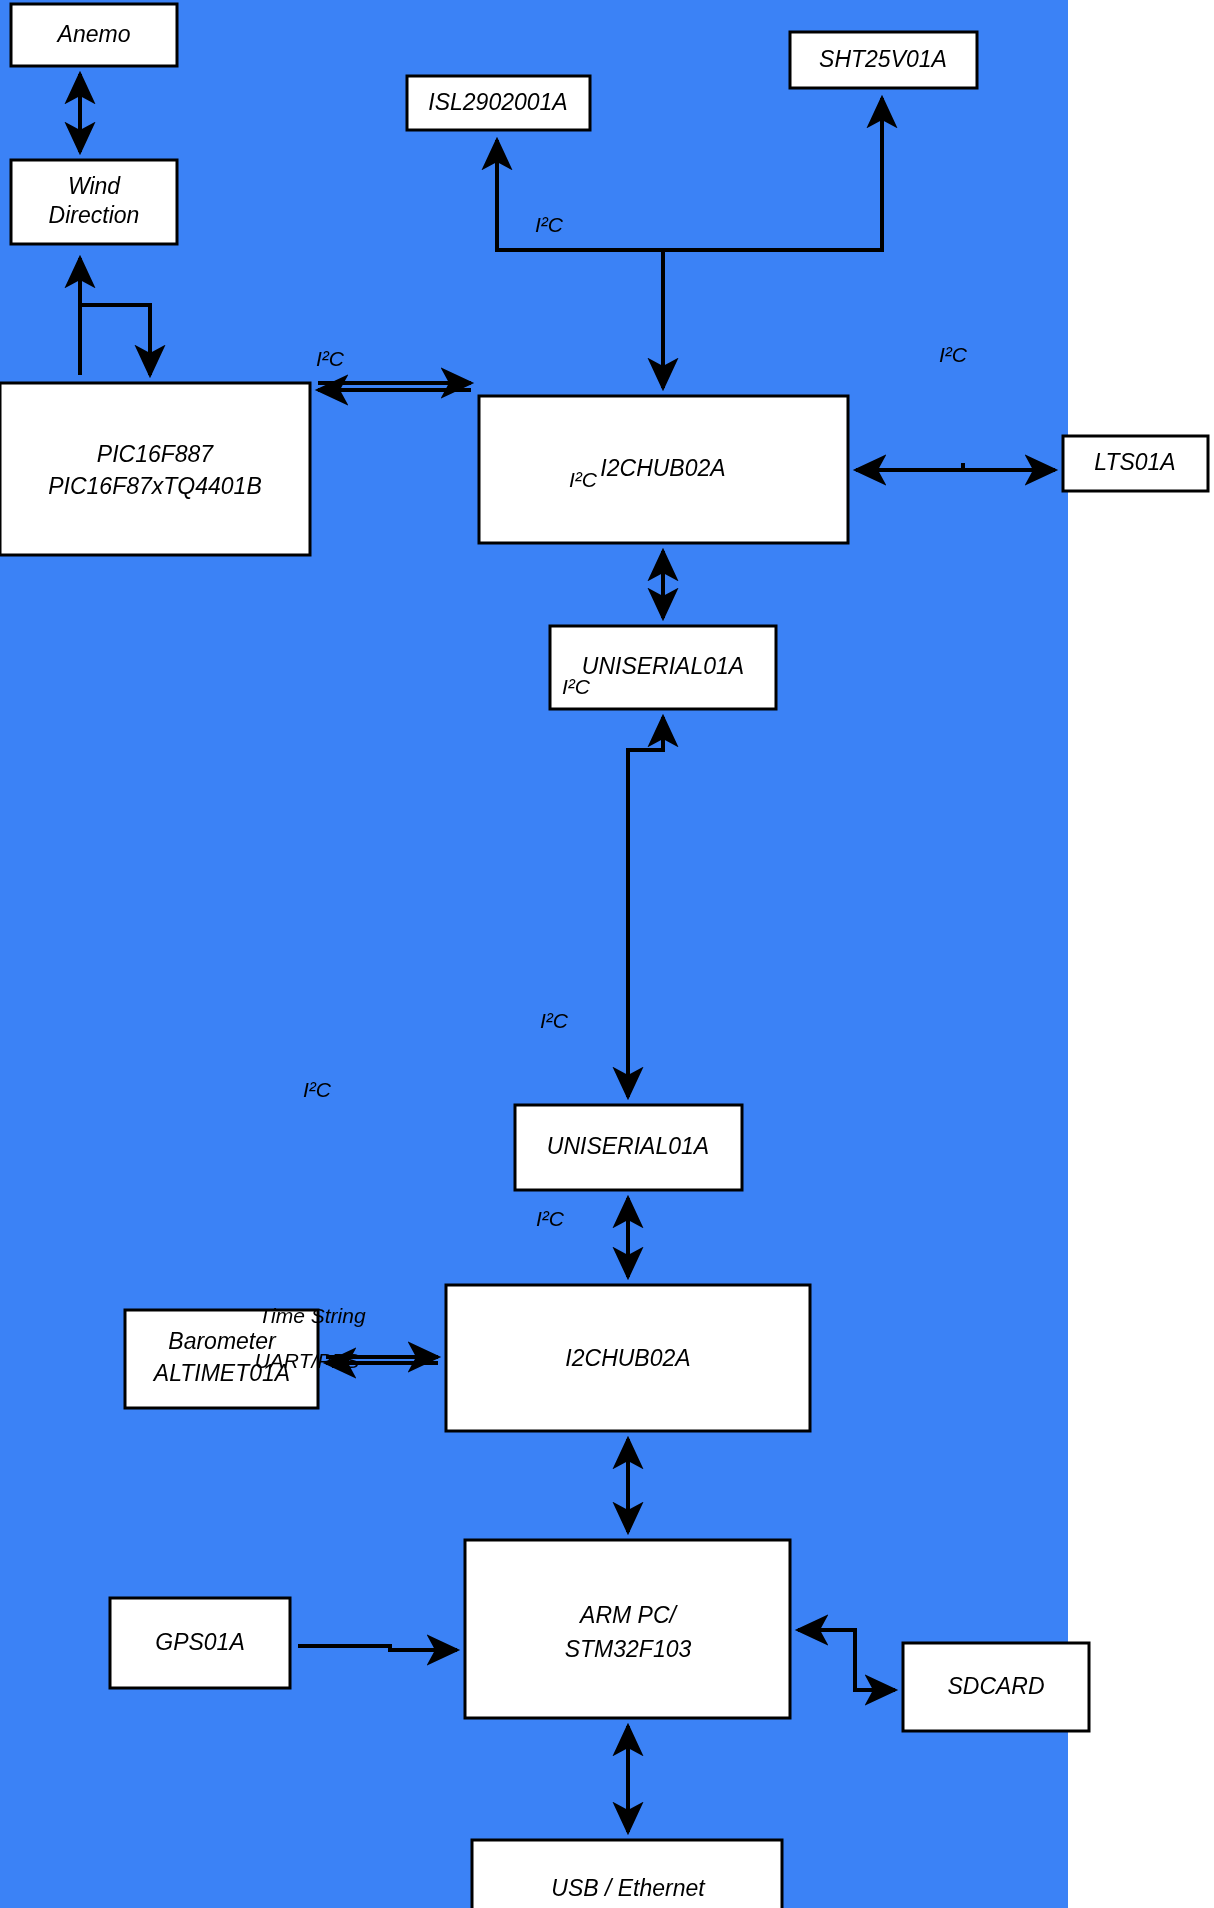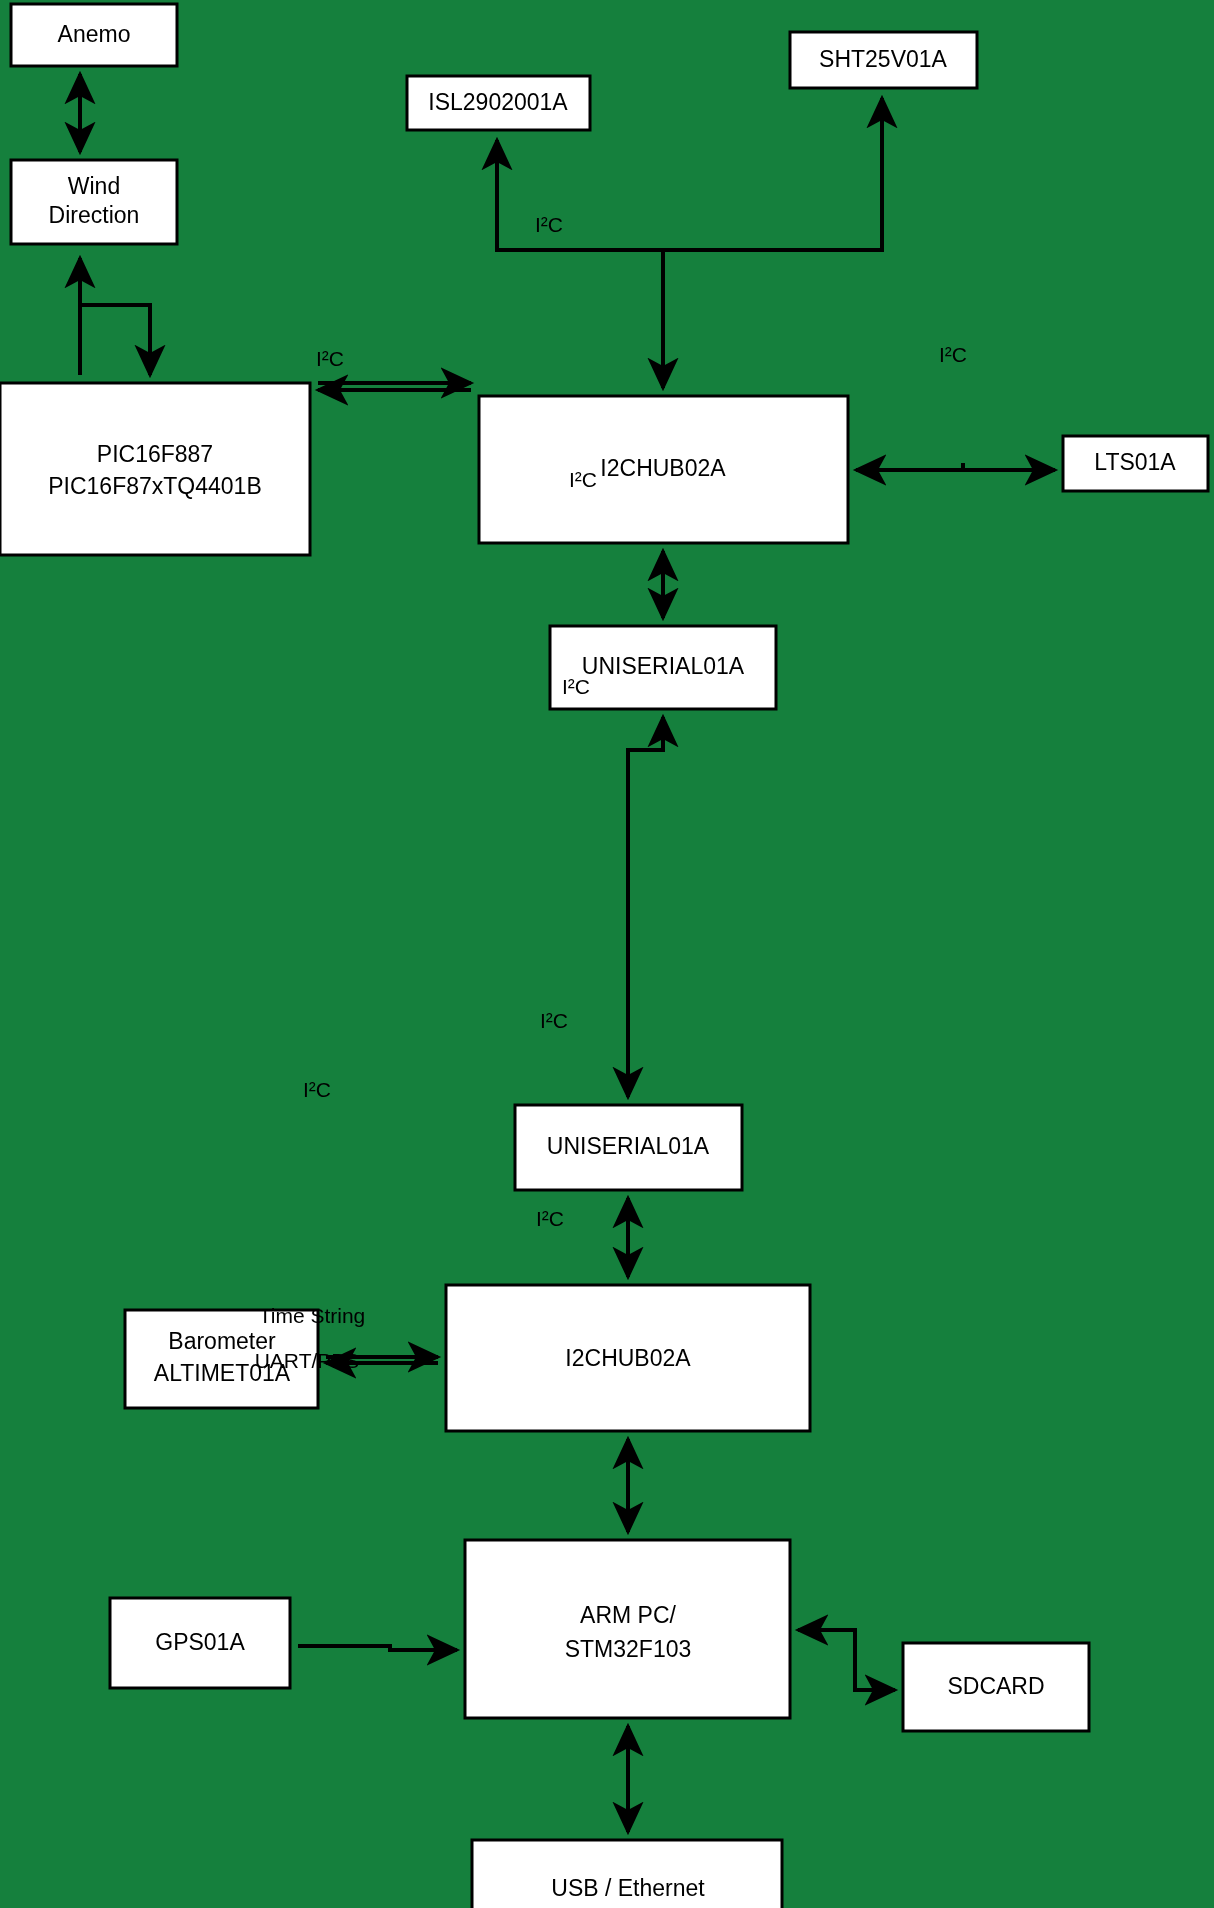--- a/index.html
+++ b/index.html
@@ -8,23 +8,24 @@
     background: #ffffff;
   }
   body {
     width: 1214px;
     height: 1908px;
     font-family: "Liberation Sans", sans-serif;
     overflow: hidden;
   }
   #diagram-root {
     position: relative;
-    width: 1214px;
+    width: 1068px;
     height: 1908px;
-    background: #15803d;
+    background: #3b82f6;
+    font-style: italic;
   }
   svg#diagram-svg {
     position: absolute;
     top: 0;
     left: 0;
     width: 1214px;
     height: 1908px;
     display: block;
   }
   .node-rect {

